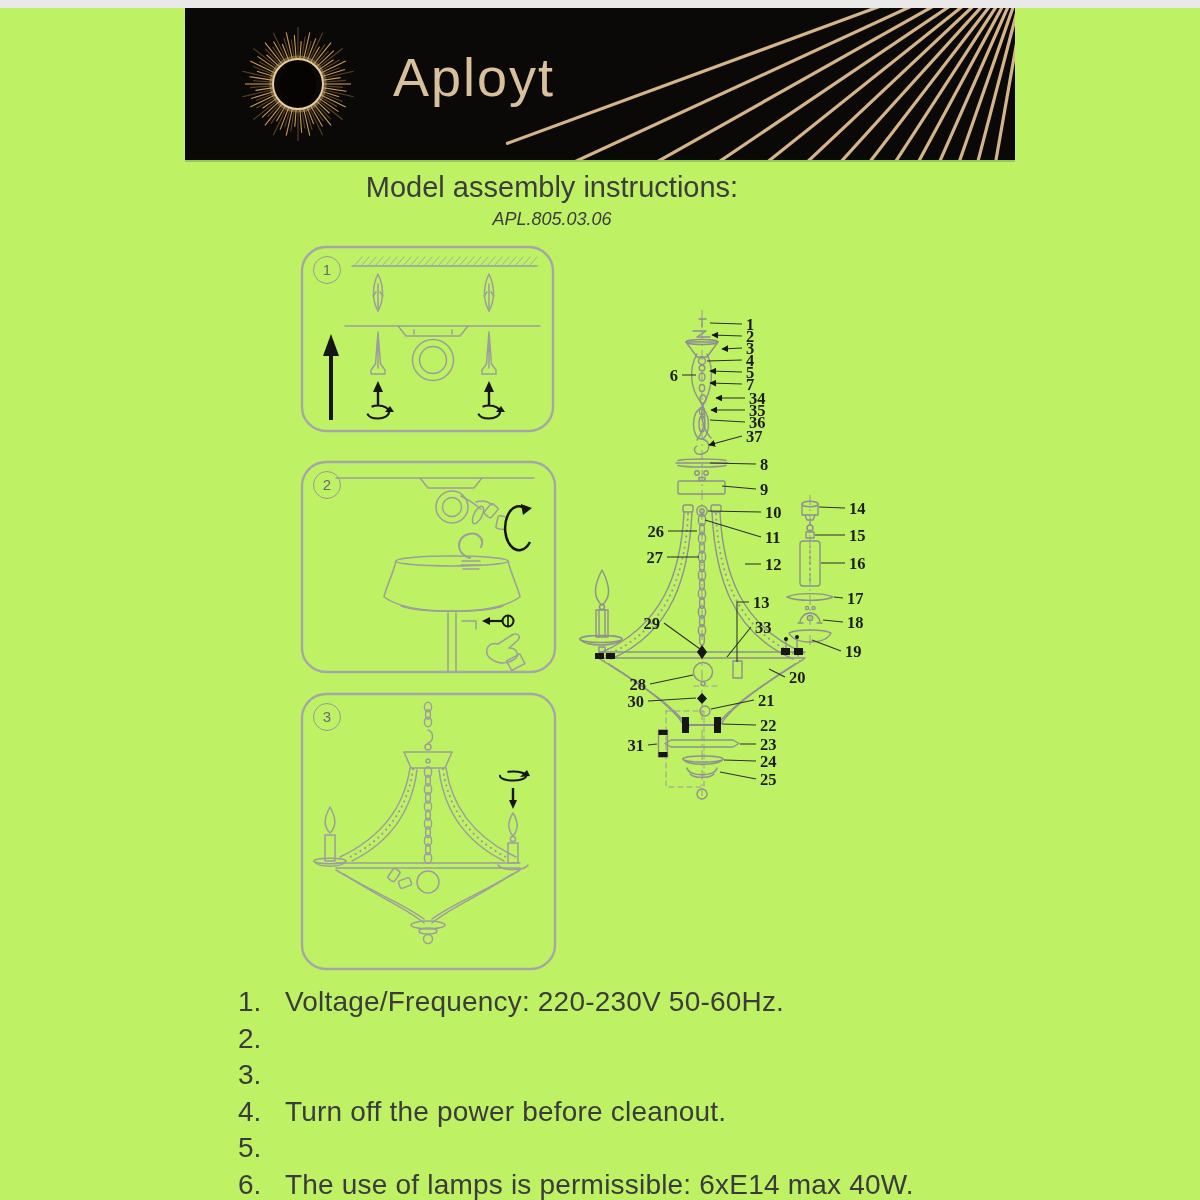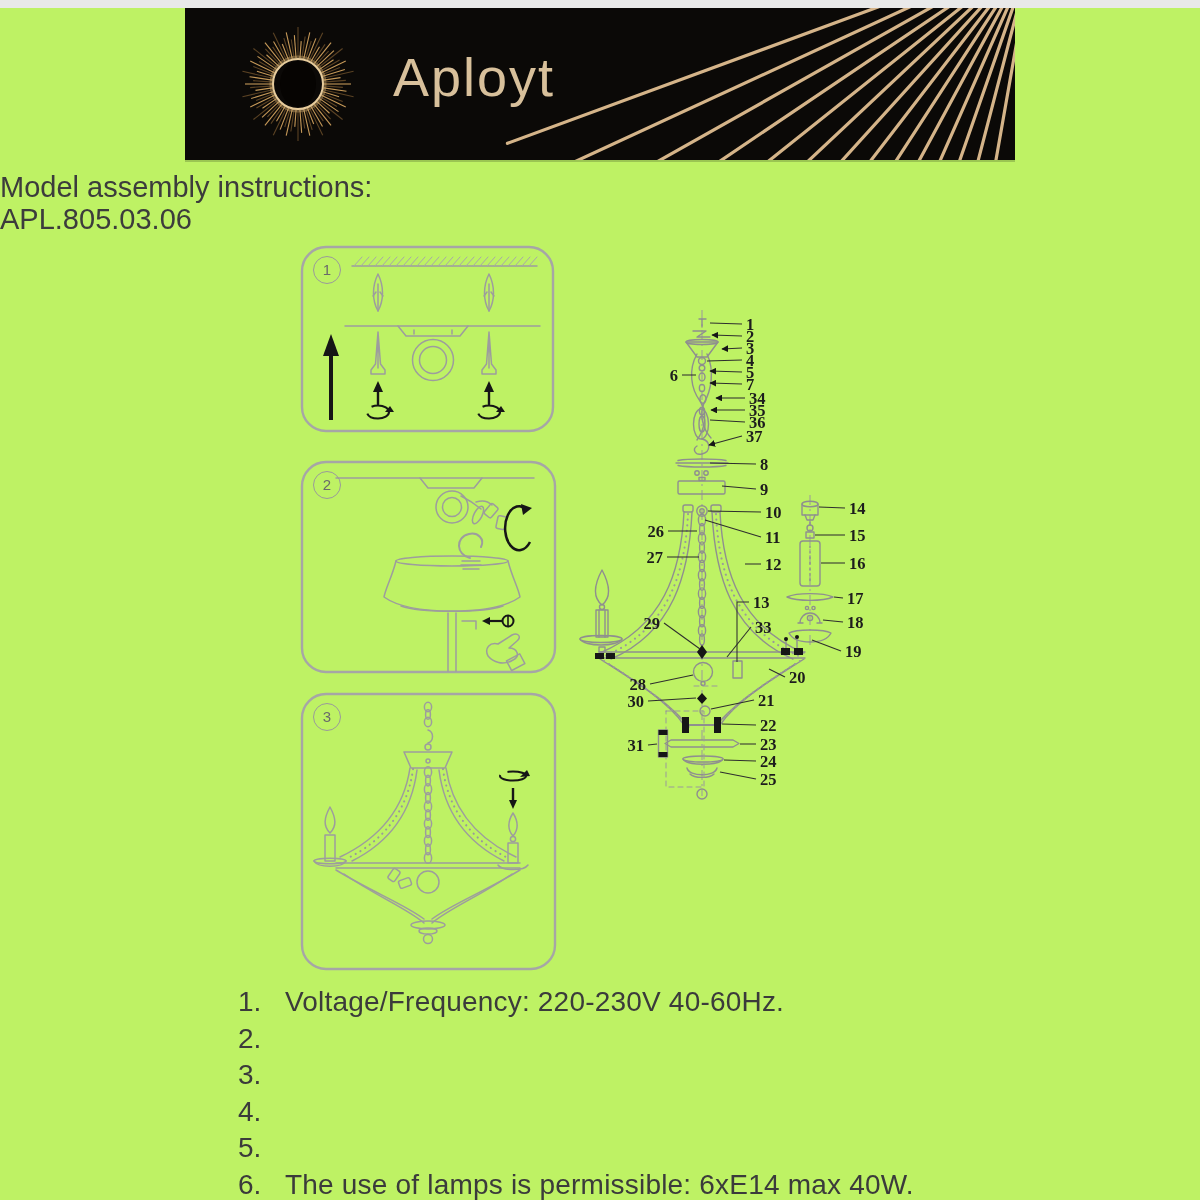--- a/index.html
+++ b/index.html
@@ -5,23 +5,23 @@
   html,body{margin:0;padding:0;background:#e9e9e9;}
   .page{position:relative;width:1200px;height:1200px;background:#bef264;overflow:hidden;
         font-family:"Liberation Sans",sans-serif;margin:8px auto;}
   
   .banner{position:absolute;left:185px;top:0;width:830px;height:152px;background:#0b0907;
           overflow:hidden;box-shadow:0 2px 0 rgba(0,0,0,.18);}
   .banner svg{position:absolute;left:0;top:0;}
   .brand{position:absolute;left:208px;top:38px;width:220px;color:#d8c09b;font-size:54px;
          letter-spacing:2px;font-weight:400;}
   
-  .titleblock{position:absolute;left:0;top:163px;width:1104px;color:#3c3c3c;}
+  .titleblock{position:absolute;left:0;top:163px;width:1104px;text-align:center;color:#3c3c3c;}
   .title{font-size:29px;line-height:33px;}
-  .model{font-size:29px;line-height:30px;}
+  .model{font-size:18px;line-height:30px;font-style:italic;}
   
   .panel{position:absolute;}
   .panel svg{position:absolute;left:0;top:0;width:100%;height:100%;}
   .pnum{position:absolute;left:13px;top:11px;width:26px;height:26px;border:1.7px solid #9a9a9a;
         border-radius:50%;color:#6a6a6a;font-size:15px;line-height:26px;text-align:center;z-index:2;}
   .pframe{fill:none;stroke:#a6a6a6;stroke-width:2.4;}
   .art{fill:none;stroke:#9d9d9d;stroke-width:1.5;stroke-linecap:round;stroke-linejoin:round;}
   .artthin{fill:none;stroke:#a8a8a8;stroke-width:1;}
   .blk{fill:#161616;stroke:none;}
   .blkline{fill:none;stroke:#161616;stroke-width:2.4;stroke-linecap:round;}
@@ -528,30 +528,31 @@
         <text x="644" y="698.5" text-anchor="end" class="plabel">30</text>
         <polyline points="648,693 696,690" class="pleader"></polyline>
         <text x="644" y="742.5" text-anchor="end" class="plabel">31</text>
         <polyline points="648,737 657,736" class="pleader"></polyline>
       </g>
   </svg>
 
   <div class="instr">
     <div class="irow">
         <span class="inum">1.</span>
-        <span class="itext">Voltage/Frequency: 220-230V 40-60Hz.</span>
+        <span class="itext">Voltage/Frequency: 220-230V 50-60Hz.</span>
       </div>
     <div class="irow">
         <span class="inum">2.</span>
       </div>
     <div class="irow">
         <span class="inum">3.</span>
       </div>
     <div class="irow">
         <span class="inum">4.</span>
+        <span class="itext">Turn off the power before cleanout.</span>
       </div>
     <div class="irow">
         <span class="inum">5.</span>
       </div>
     <div class="irow">
         <span class="inum">6.</span>
         <span class="itext">The use of lamps is permissible: 6xE14 max 40W.</span>
       </div>
   </div>
 

